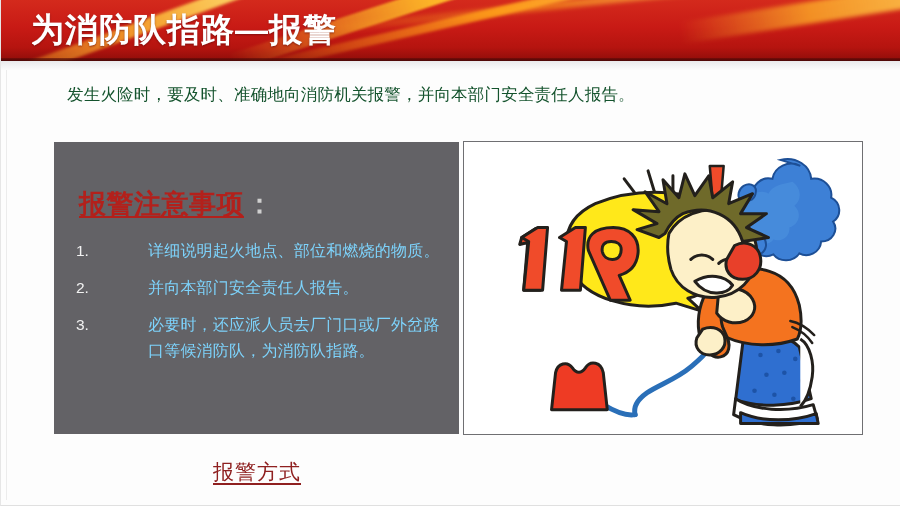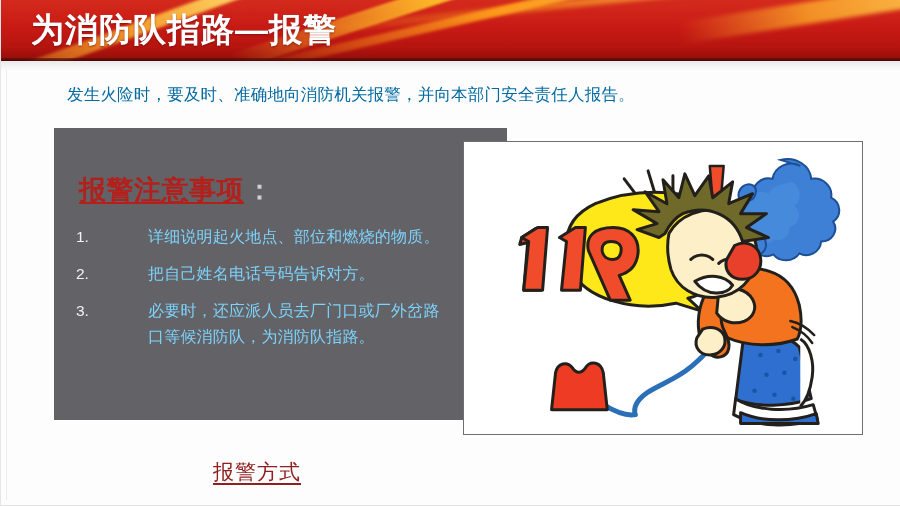--- a/index.html
+++ b/index.html
@@ -105,34 +105,33 @@
     background: linear-gradient(180deg, #e9e9eb 0%, #f4f4f5 60%, #fbfbfb 100%);
   }
 
   
   .subtitle {
     position: absolute;
     left: 66px;
     top: 84px;
     width: 800px;
     font-size: 16.5px;
-    color: #0369a1;
+    color: #14532d;
     white-space: nowrap;
     letter-spacing: .2px;
   }
 
   
   .gray-panel {
     position: absolute;
     left: 53px;
-    top: 128px;
+    top: 142px;
     width: 405px;
     height: 292px;
     background: #636266;
-    padding-left: 48px;
   }
   .panel-heading {
     position: absolute;
     left: 25px;
     top: 44px;
     font-size: 27px;
     font-weight: bold;
     color: #b3201b;
     white-space: nowrap;
     letter-spacing: .5px;
@@ -242,21 +241,21 @@
       <span class="hl">报警注意事项</span><span class="colon">：</span>
     </div>
 
     <div class="panel-list">
       <div class="list-row">
         <div class="list-num">1.</div>
         <div class="list-text">详细说明起火地点、部位和燃烧的物质。</div>
       </div>
       <div class="list-row">
         <div class="list-num">2.</div>
-        <div class="list-text">把自己姓名电话号码告诉对方。</div>
+        <div class="list-text">并向本部门安全责任人报告。</div>
       </div>
       <div class="list-row">
         <div class="list-num">3.</div>
         <div class="list-text">必要时，还应派人员去厂门口或厂外岔路口等候消防队，为消防队指路。</div>
       </div>
     </div>
   </div>
 
   <div class="figure-frame">
     <svg class="fig-canvas" viewBox="0 0 400 294" preserveAspectRatio="xMidYMid meet">

